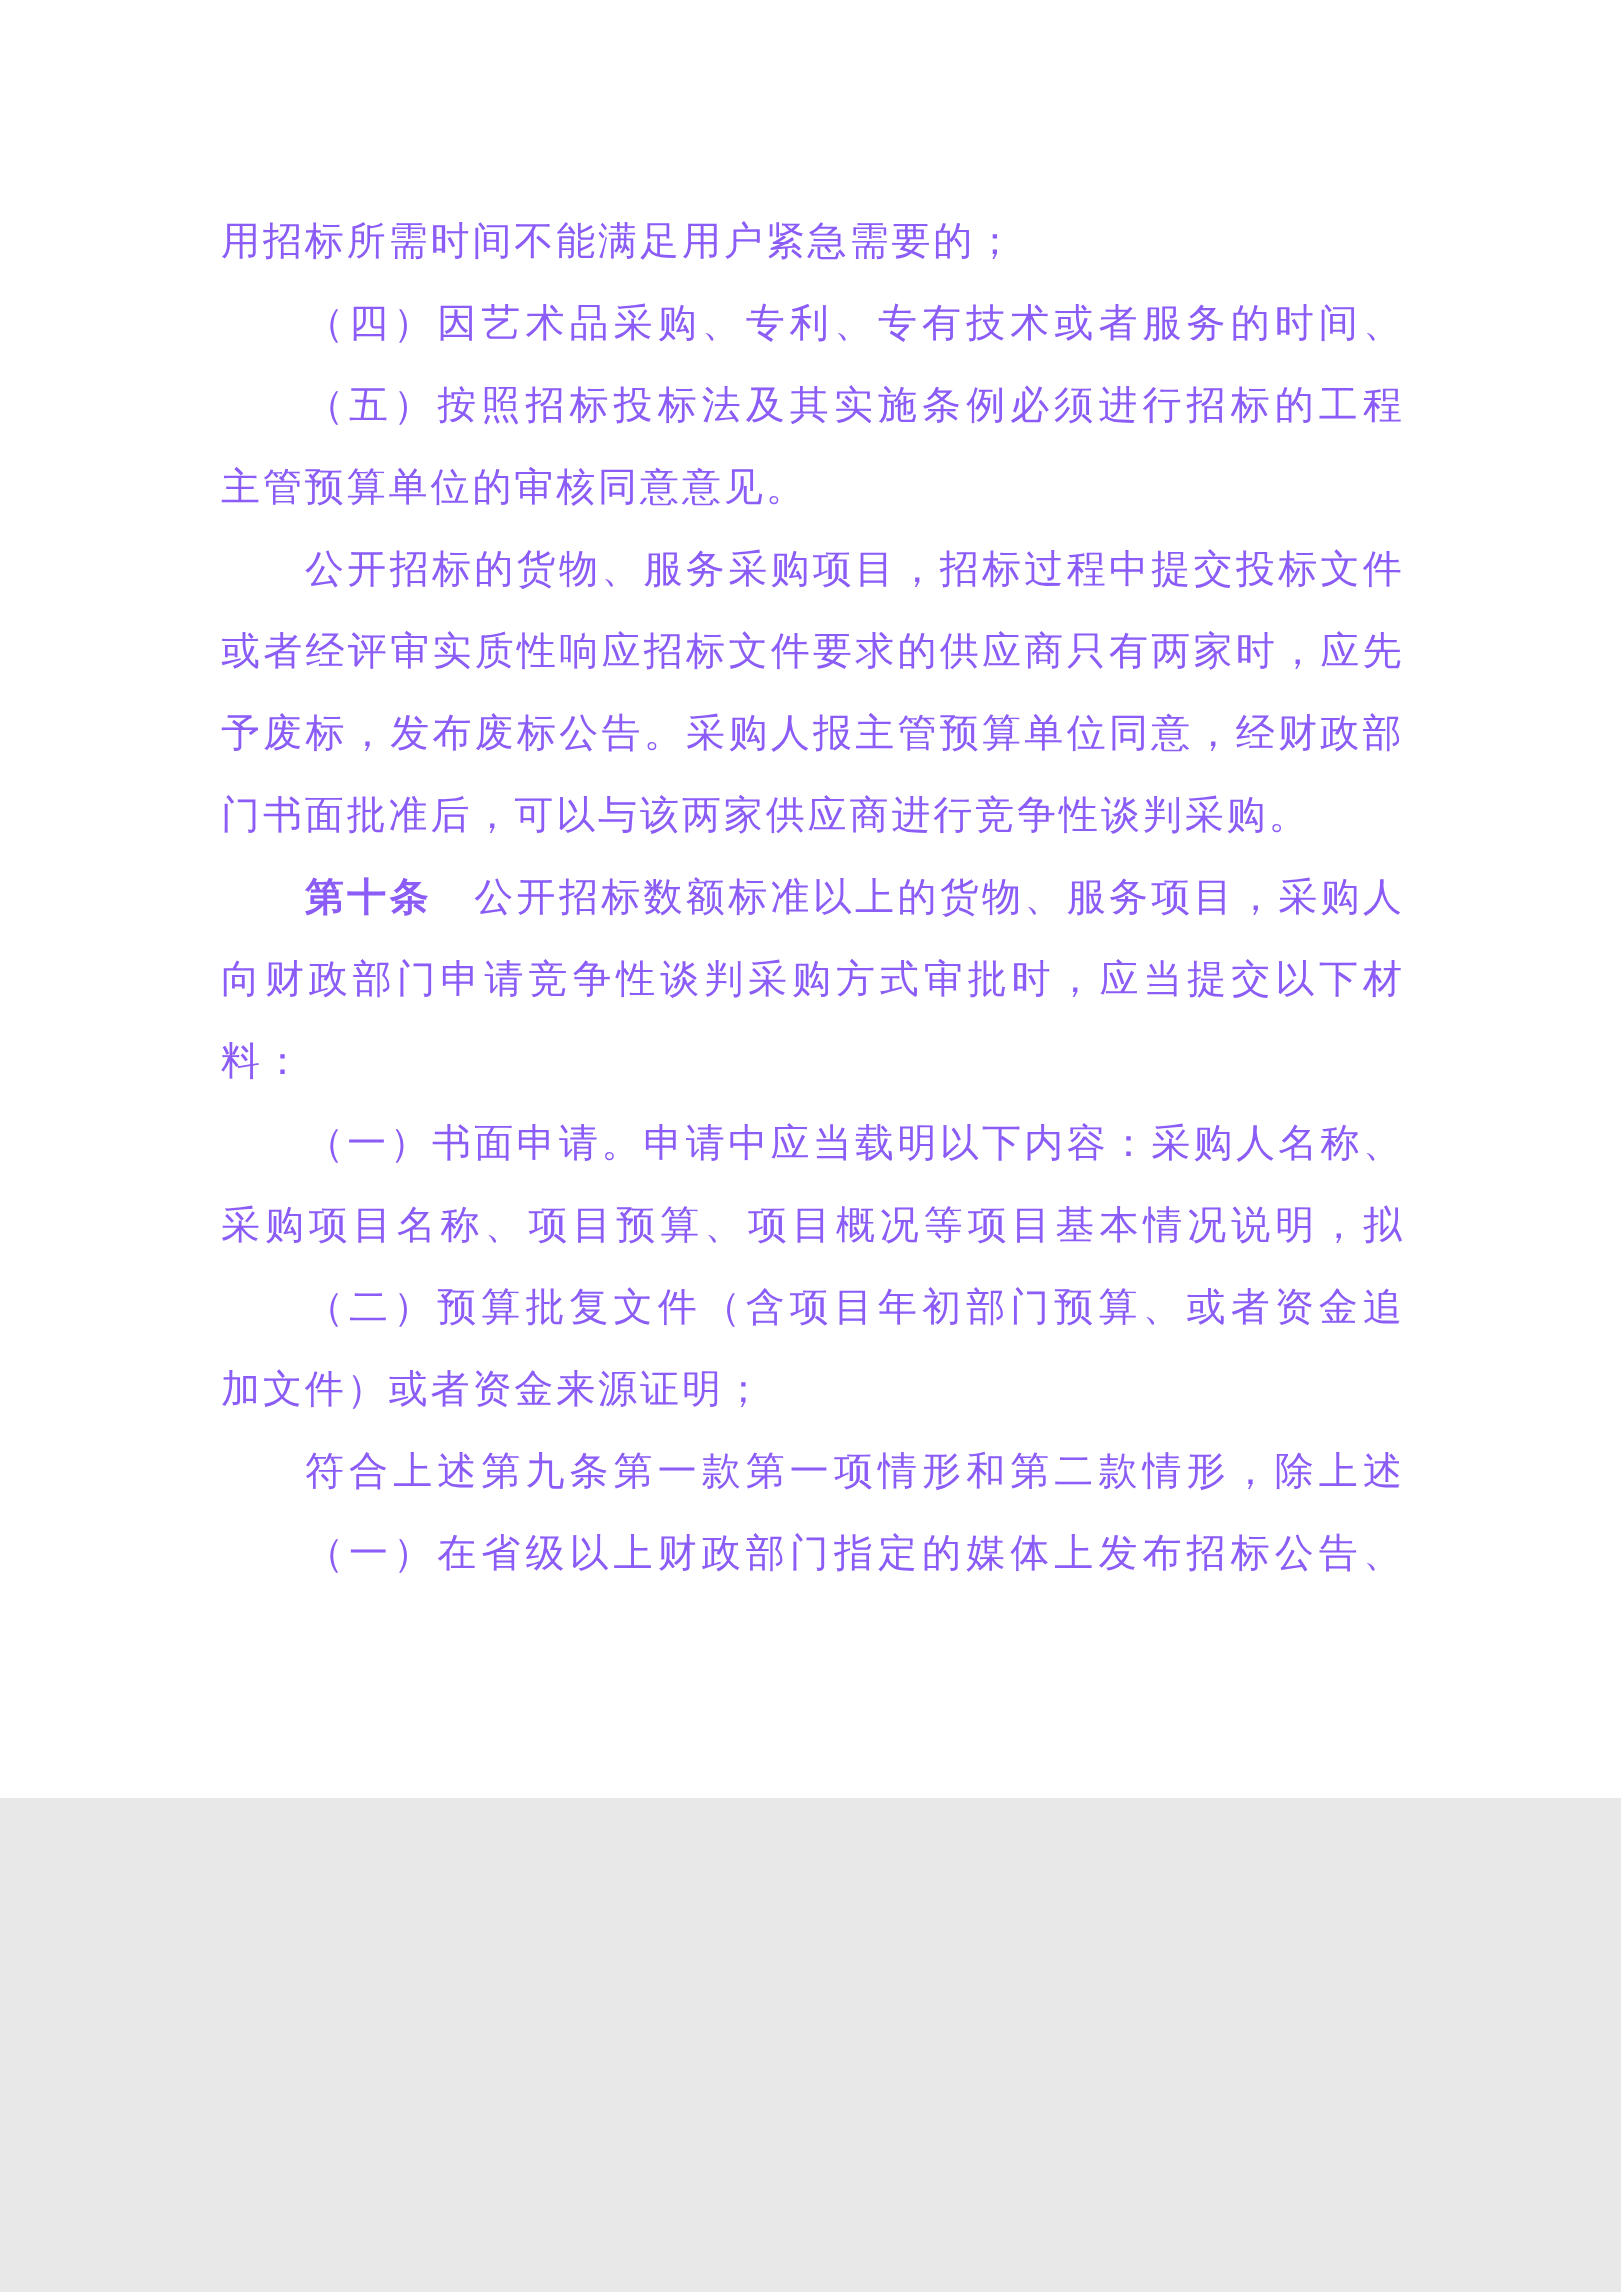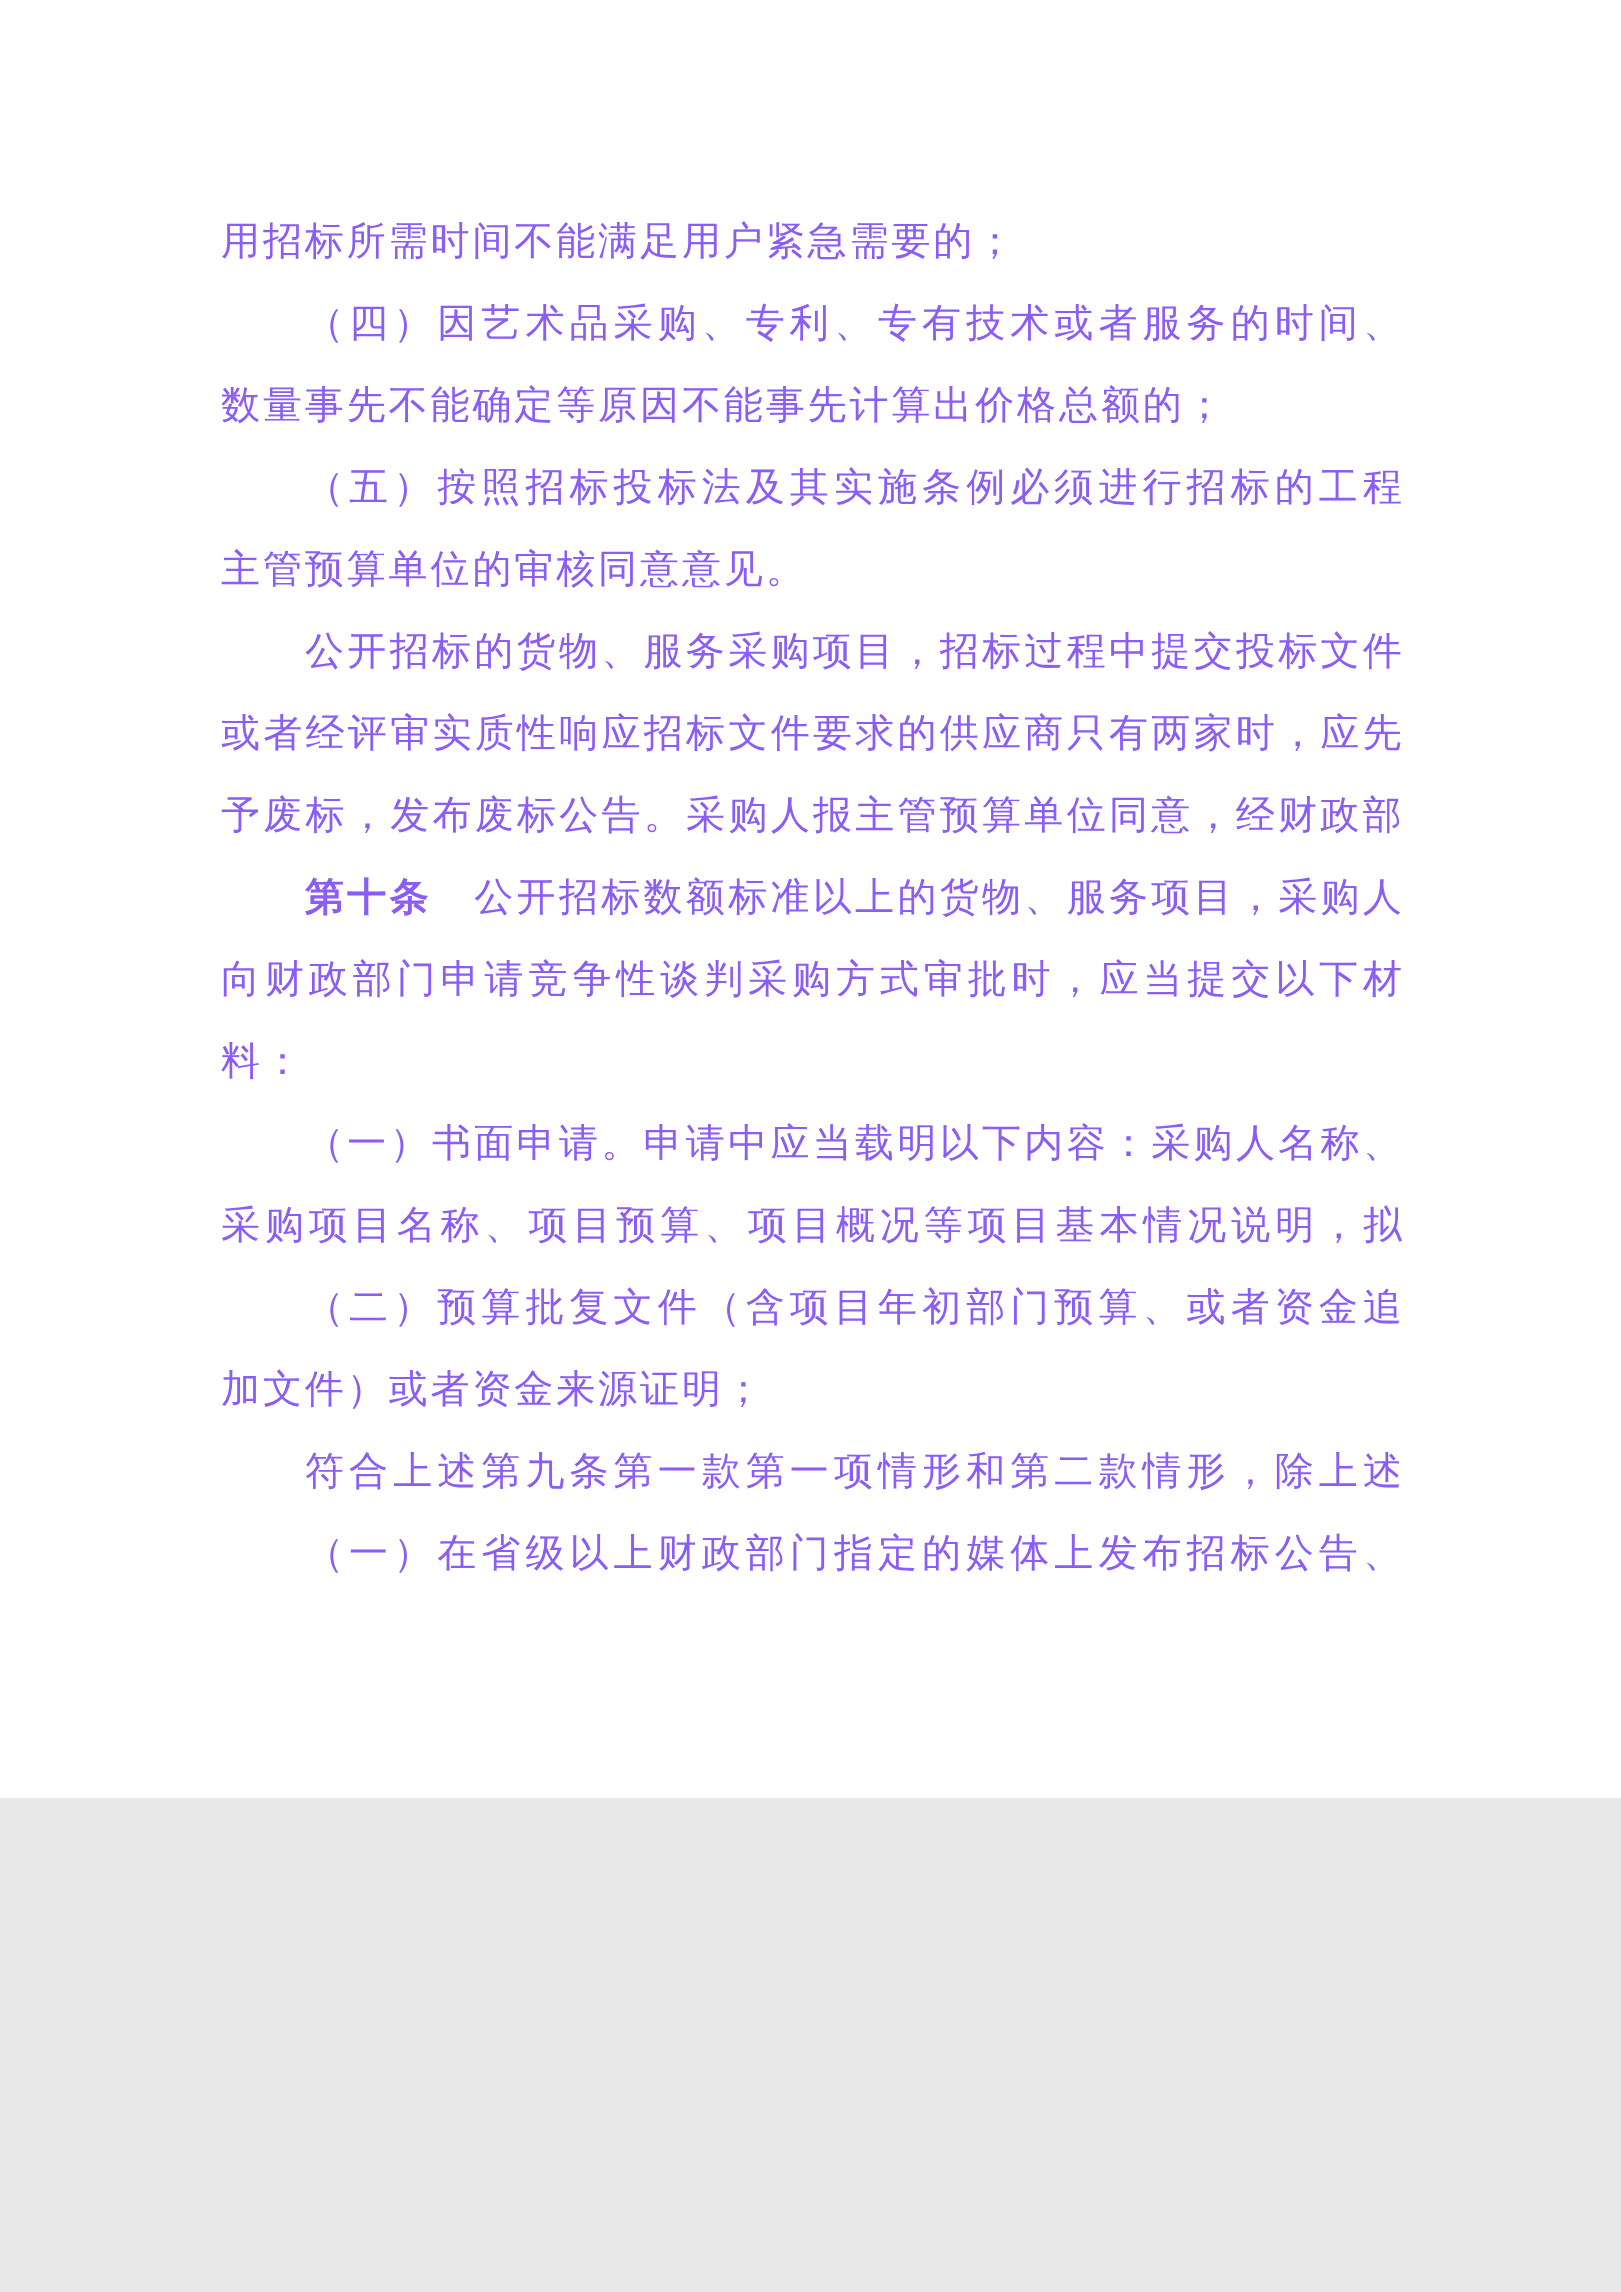--- a/index.html
+++ b/index.html
@@ -73,21 +73,20 @@
         <span>术</span>
         <span>或</span>
         <span>者</span>
         <span>服</span>
         <span>务</span>
         <span>的</span>
         <span>时</span>
         <span>间</span>
         <span>、</span>
       </div>
-      <div class="doc-line">数量事先不能确定等原因不能事先计算出价格总额的；</div>
       <div class="doc-line indent just">
         <span>（</span>
         <span>五</span>
         <span>）</span>
         <span>按</span>
         <span>照</span>
         <span>招</span>
         <span>标</span>
         <span>投</span>
         <span>标</span>
@@ -190,20 +189,21 @@
         <span>单</span>
         <span>位</span>
         <span>同</span>
         <span>意</span>
         <span>，</span>
         <span>经</span>
         <span>财</span>
         <span>政</span>
         <span>部</span>
       </div>
+      <div class="doc-line">门书面批准后，可以与该两家供应商进行竞争性谈判采购。</div>
       <div class="doc-line indent just">
         <span class="b">第</span>
         <span class="b">十</span>
         <span class="b">条</span>
         <span class=" sp"></span>
         <span>公</span>
         <span>开</span>
         <span>招</span>
         <span>标</span>
         <span>数</span>

